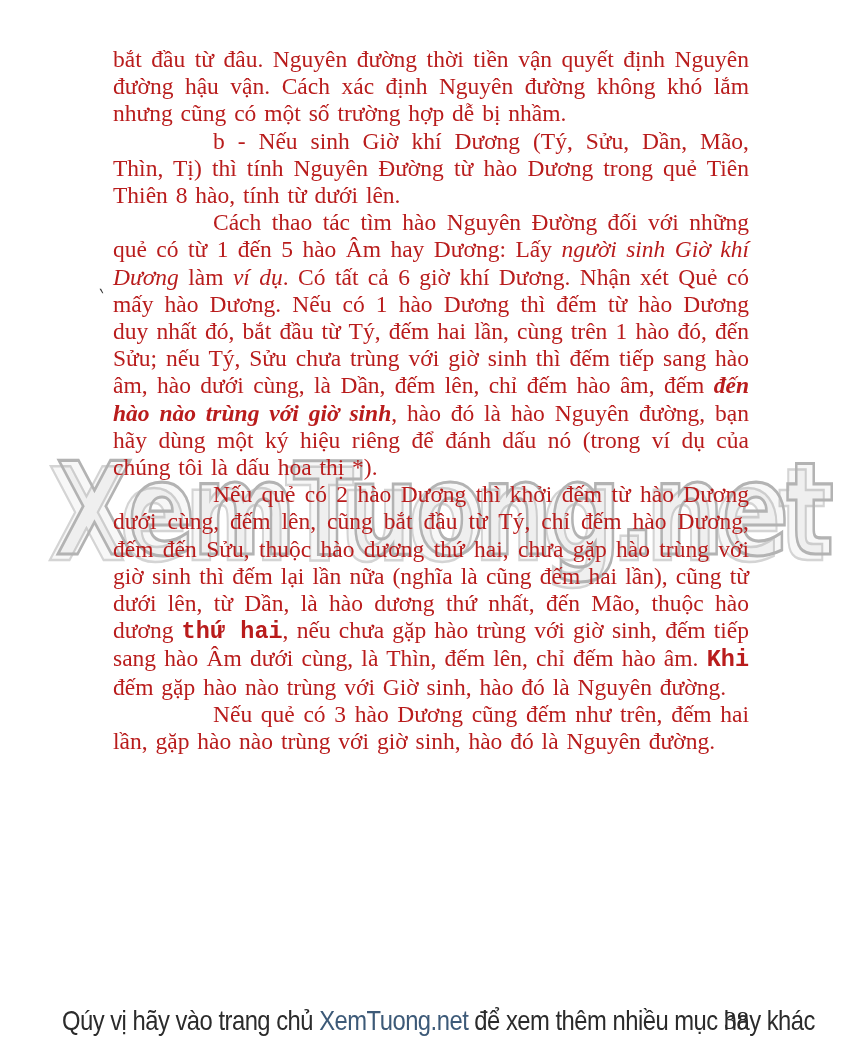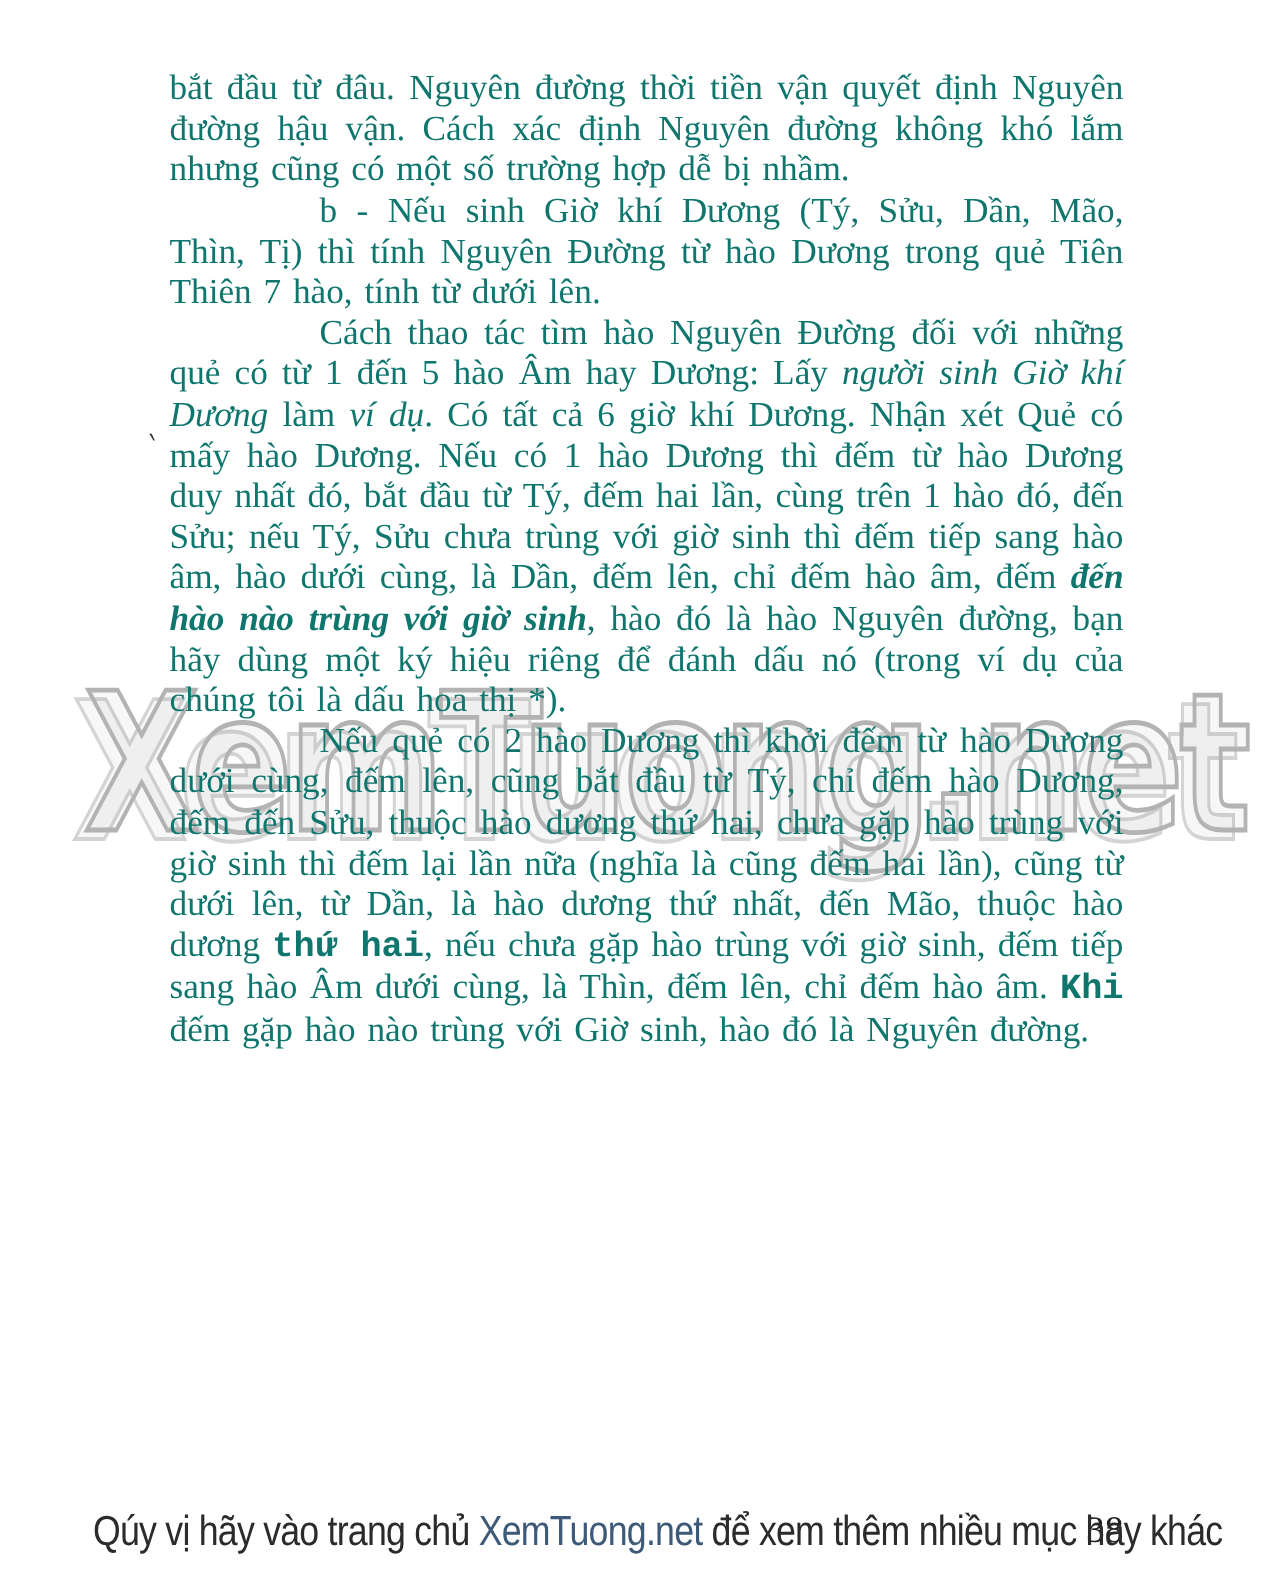--- a/index.html
+++ b/index.html
@@ -95,25 +95,26 @@
 
 <div class="page">
 
   <div class="watermark-layer">
     <span class="watermark-shadow">XemTuong.net</span>
     <span class="watermark">XemTuong.net</span>
   </div>
 
   <span class="margin-mark">‵</span>
 
-  <div class="text-block" style="color: #0f766e;">
+  <div class="text-block" style="color: #b91c1c;">
       <p class="para"><span class="seg">bắt đầu từ đâu. Nguyên đường thời tiền vận quyết định Nguyên đường hậu vận. Cách xác định Nguyên đường không khó lắm nhưng cũng có một số trường hợp dễ bị nhầm.</span></p>
-      <p class="para indent"><span class="seg">b - Nếu sinh Giờ khí Dương (Tý, Sửu, Dần, Mão, Thìn, Tị) thì tính Nguyên Đường từ hào Dương trong quẻ Tiên Thiên 7 hào, tính từ dưới lên.</span></p>
+      <p class="para indent"><span class="seg">b - Nếu sinh Giờ khí Dương (Tý, Sửu, Dần, Mão, Thìn, Tị) thì tính Nguyên Đường từ hào Dương trong quẻ Tiên Thiên 8 hào, tính từ dưới lên.</span></p>
       <p class="para indent"><span class="seg">Cách thao tác tìm hào Nguyên Đường đối với những quẻ có từ 1 đến 5 hào Âm hay Dương: Lấy </span><span class="seg seg-italic">người sinh Giờ khí Dương</span><span class="seg"> làm </span><span class="seg seg-italic">ví dụ</span><span class="seg">. Có tất cả 6 giờ khí Dương. Nhận xét Quẻ có mấy hào Dương. Nếu có 1 hào Dương thì đếm từ hào Dương duy nhất đó, bắt đầu từ Tý, đếm hai lần, cùng trên 1 hào đó, đến Sửu; nếu Tý, Sửu chưa trùng với giờ sinh thì đếm tiếp sang hào âm, hào dưới cùng, là Dần, đếm lên, chỉ đếm hào âm, đếm </span><span class="seg seg-bold-italic">đến hào nào trùng với giờ sinh</span><span class="seg">, hào đó là hào Nguyên đường, bạn hãy dùng một ký hiệu riêng để đánh dấu nó (trong ví dụ của chúng tôi là dấu hoa thị *).</span></p>
       <p class="para indent"><span class="seg">Nếu quẻ có 2 hào Dương thì khởi đếm từ hào Dương dưới cùng, đếm lên, cũng bắt đầu từ Tý, chỉ đếm hào Dương, đếm đến Sửu, thuộc hào dương thứ hai, chưa gặp hào trùng với giờ sinh thì đếm lại lần nữa (nghĩa là cũng đếm hai lần), cũng từ dưới lên, từ Dần, là hào dương thứ nhất, đến Mão, thuộc hào dương </span><span class="seg seg-bold">thứ hai</span><span class="seg">, nếu chưa gặp hào trùng với giờ sinh, đếm tiếp sang hào Âm dưới cùng, là Thìn, đếm lên, chỉ đếm hào âm. </span><span class="seg seg-bold">Khi</span><span class="seg"> đếm gặp hào nào trùng với Giờ sinh, hào đó là Nguyên đường.</span></p>
+      <p class="para indent"><span class="seg">Nếu quẻ có 3 hào Dương cũng đếm như trên, đếm hai lần, gặp hào nào trùng với giờ sinh, hào đó là Nguyên đường.</span></p>
     </div>
 
   <span class="page-number">38</span>
 
   <div class="footer" style="color: rgb(43, 43, 43);">
     <span>Qúy vị hãy vào trang chủ </span><span class="footer-link" style="color: rgb(61, 90, 120);">XemTuong.net</span><span> để xem thêm nhiều mục hay khác</span>
   </div>
 
 </div>
 

